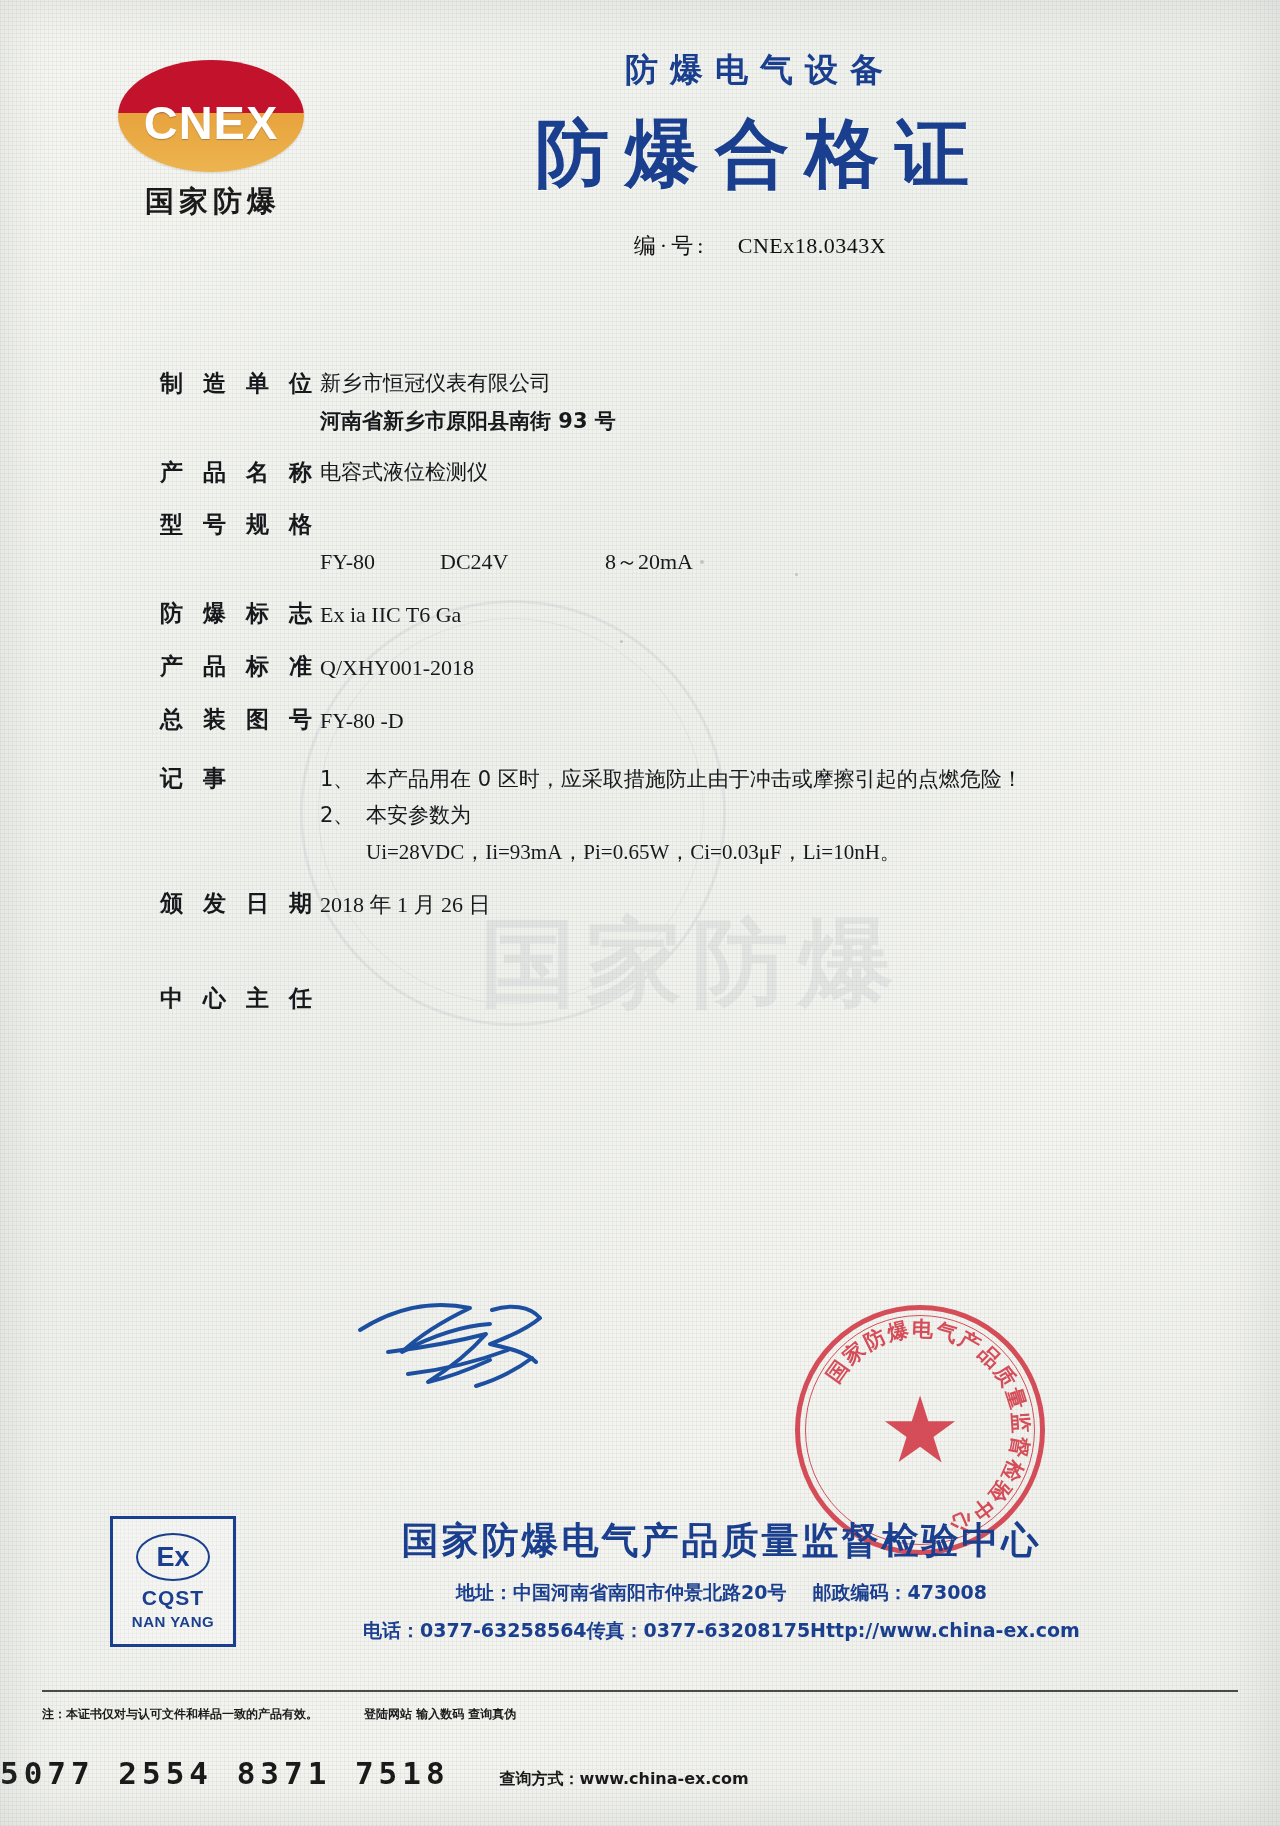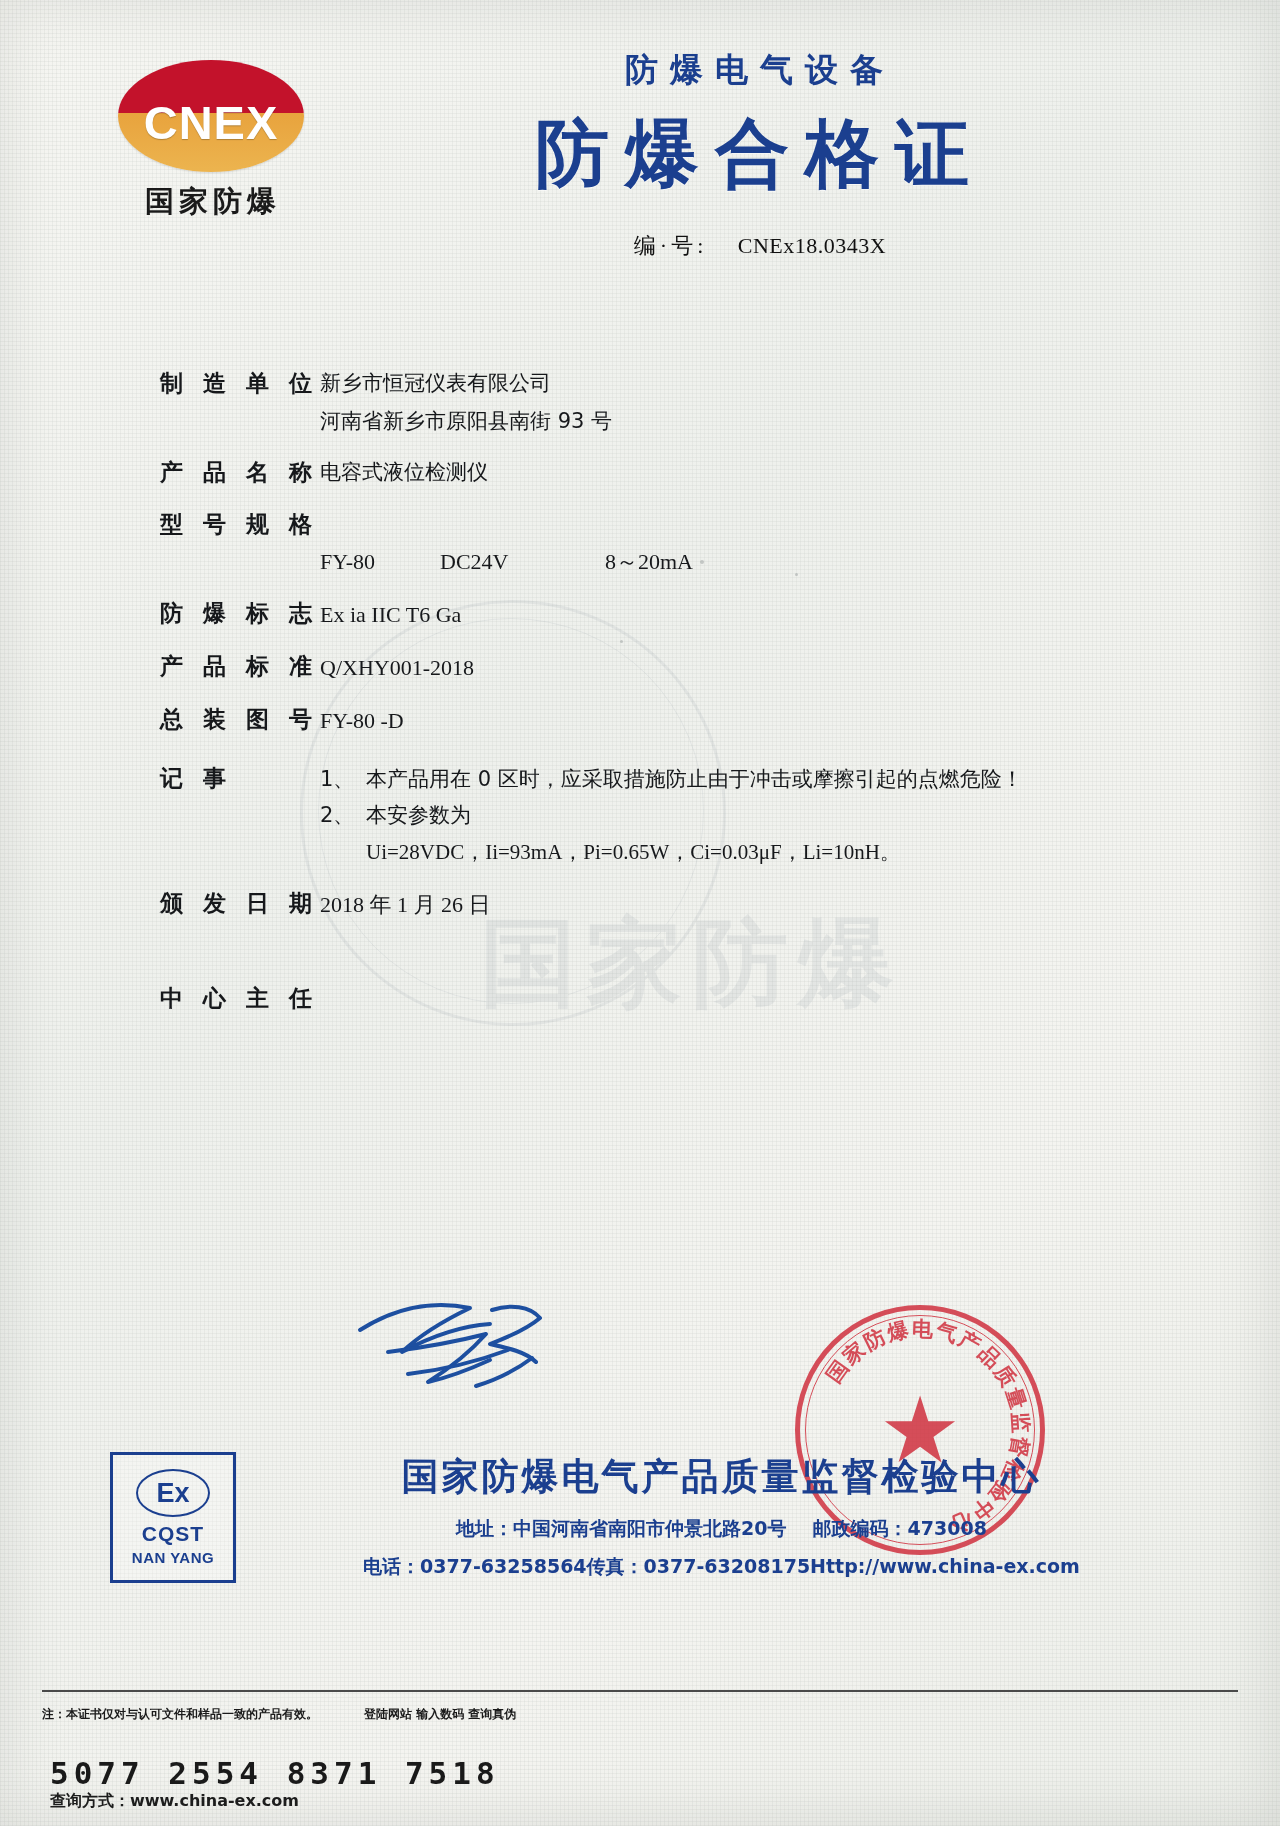--- a/index.html
+++ b/index.html
@@ -174,21 +174,21 @@
     flex: 1;
     font-size: 22px;
     color: #16181b;
     line-height: 1.5;
     font-family: "Liberation Serif", "DejaVu Serif", serif;
   }
   .val.cjk {
     font-family: "DejaVu Sans", "Liberation Sans", sans-serif;
     font-size: 21px;
   }
-  .val .line2 { margin-top: 6px; }
+  .val .line2 { margin-top: 6px; font-weight: bold; }
   .spec-grid {
     display: flex;
     align-items: baseline;
     margin-top: 36px;
   }
   .spec-grid span { white-space: nowrap; }
   .spec-model { width: 120px; }
   .spec-volt  { width: 165px; }
 
   
@@ -276,21 +276,21 @@
     transform: translate(-50%,-50%);
     font-size: 80px;
     color: #d0313f;
     line-height: 1;
   }
 
   
   .footer {
     position: absolute;
     left: 0; right: 0;
-    top: 1452px;
+    top: 1516px;
   }
   .footer-main {
     display: flex;
     align-items: flex-start;
     padding: 0 95px 0 110px;
   }
   .ex-badge {
     flex: 0 0 120px;
     width: 120px;
     height: 125px;
@@ -360,21 +360,20 @@
   .bottom-note .bn-left { flex: 0 0 auto; font-weight: bold; }
   .bottom-note .bn-right { margin-left: 46px; font-weight: bold; }
 
   .code-line {
     position: absolute;
     left: 0; right: 0;
     top: 1755px;
     display: flex;
     align-items: baseline;
     justify-content: flex-start;
-    flex-direction: column;
   }
   .code-digits {
     font-size: 31px;
     letter-spacing: 5px;
     color: #1a1a1a;
     font-family: "DejaVu Sans Mono", "Liberation Mono", monospace;
     font-weight: bold;
   }
   .code-right {
     margin-left: 50px;

